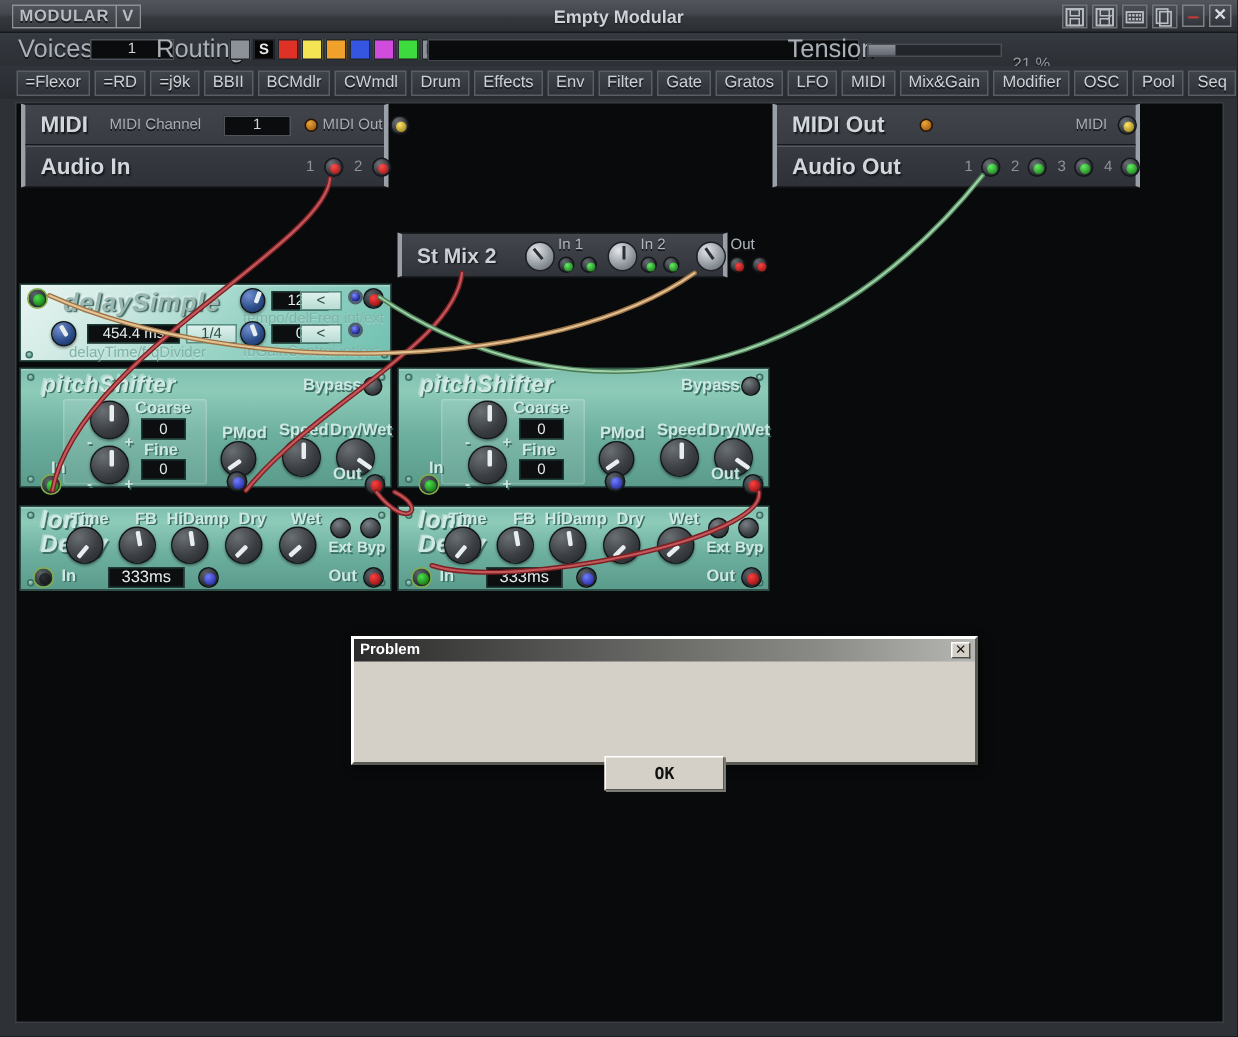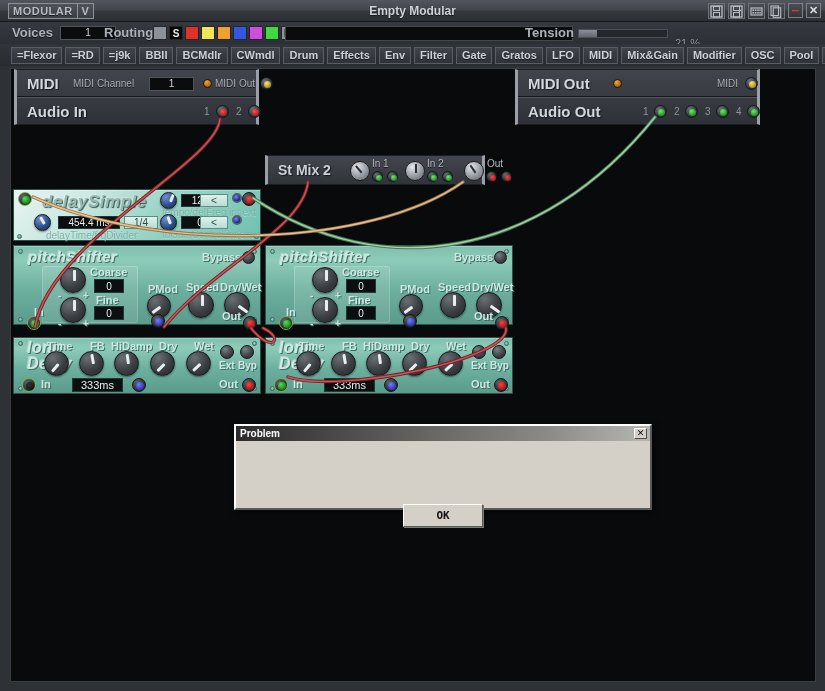--- a/index.html
+++ b/index.html
@@ -59,21 +59,21 @@
     text-align: center; line-height: 13px;
   }
   .tb-min { color: #c23b3b; font-size: 14px; }
 
   
   .ctrlbar {
     position: absolute; left: 0; top: 22px; width: 825px; height: 22px;
     background: linear-gradient(to bottom, #353940, #2c2f34);
   }
   .cb-label {
-    position: absolute; font-size: 13px; font-weight: bold; color: #aab0b7;
+    position: absolute; font-size: 17px; font-weight: normal; color: #aab0b7;
     text-shadow: 0 1px 0 #15171a; line-height: 22px;
   }
   .numfield {
     position: absolute; height: 14px; top: 4px;
     background: #0b0c0e; border: 1px solid #4f545a;
     color: #cfd4da; font-size: 10px; text-align: center; line-height: 12px;
   }
   .swatches { position: absolute; left: 153px; top: 26px; display: flex; gap: 2px; }
   .sw { width: 14px; height: 14px; border: 1px solid #23262a; }
   .sw-lab { color: #ddd; font-size: 10px; font-weight: bold; text-align: center; line-height: 13px; }
@@ -94,21 +94,21 @@
   
   .tabstrip {
     position: absolute; left: 0; top: 44px; width: 825px; height: 22px;
     background: linear-gradient(to bottom, #31353b, #282b30);
     display: flex; align-items: center; padding-left: 11px; gap: 3px;
   }
   .tab {
     height: 17px; padding: 0 5px;
     border: 1px solid #595e66;
     background: linear-gradient(to bottom, #3f434a, #2f3238);
-    color: #ccd1d7; font-size: 11px; font-weight: bold;
+    color: #ccd1d7; font-size: 11px; font-weight: normal;
     line-height: 15px; text-shadow: 0 1px 0 #15171a;
     white-space: nowrap;
   }
 
   
   .canvas {
     position: absolute; left: 10px; top: 68px;
     width: 806px; height: 614px;
     background: #090a0b;
     border: 1px solid #3a3e44;

